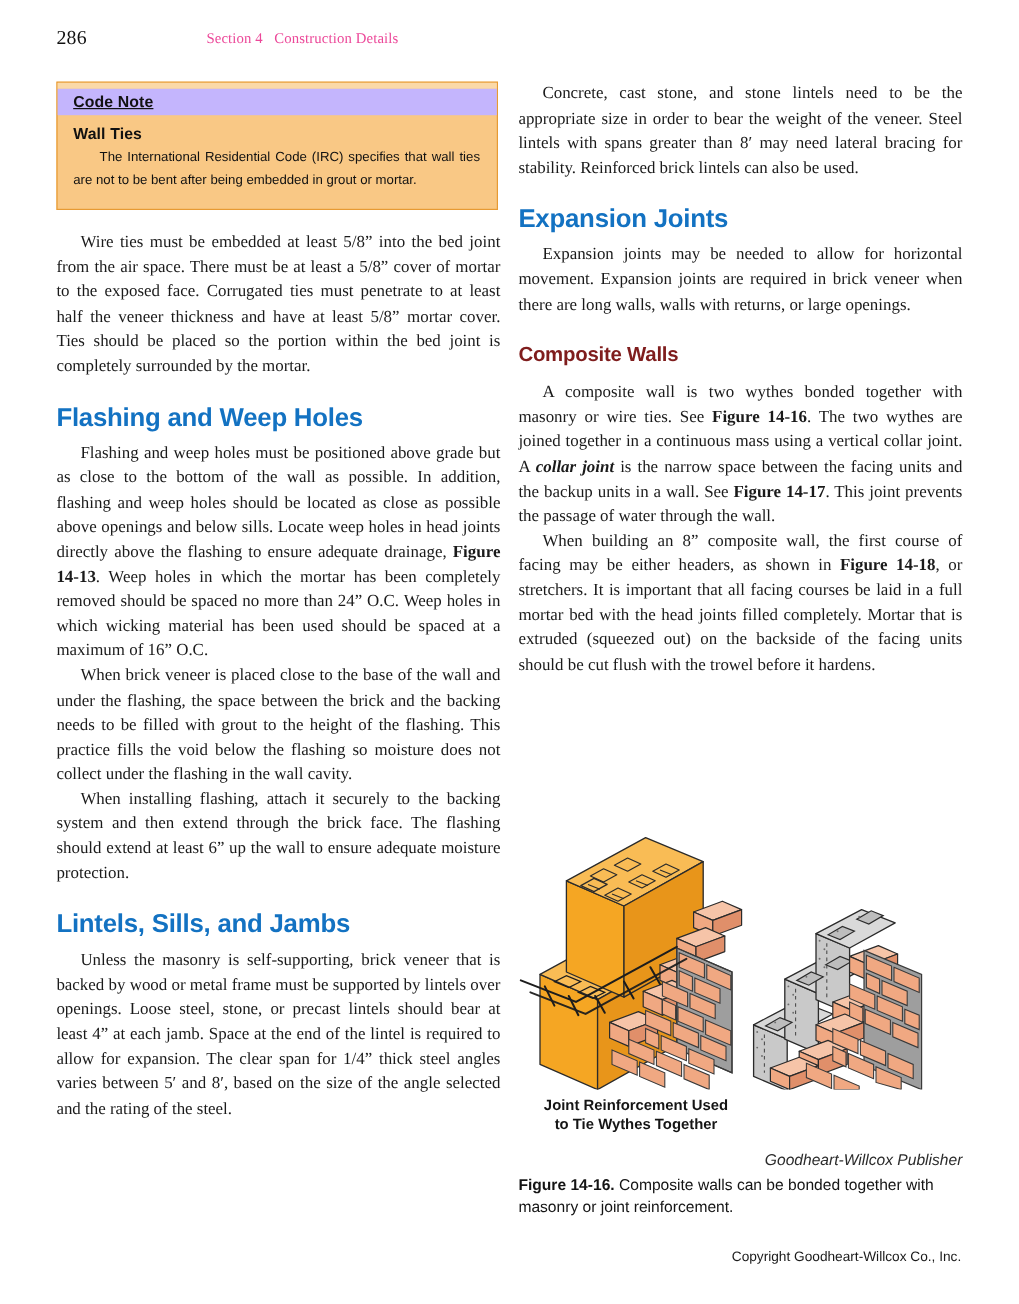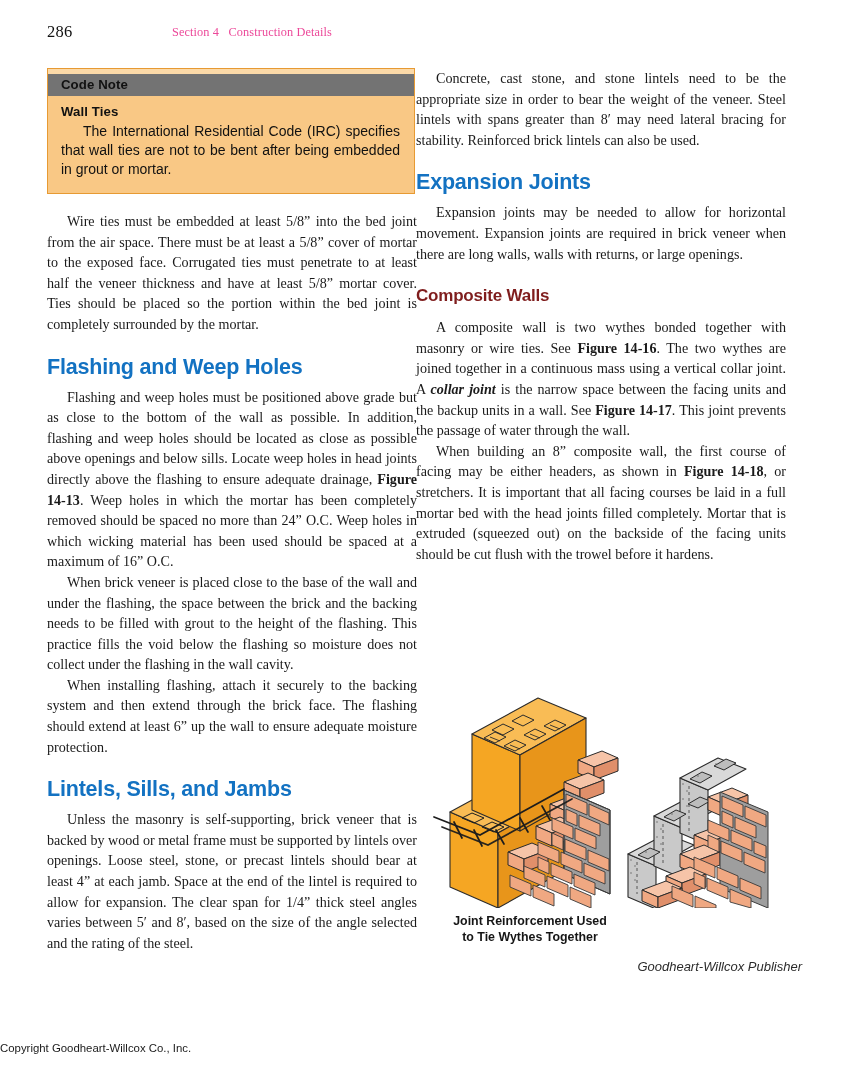--- a/index.html
+++ b/index.html
@@ -45,21 +45,21 @@
     margin-left: 43px;
   }
 
   
   .col {
     position: absolute;
     top: 68px;
     width: 370px;
   }
   .col-left  { left: 47px; }
-  .col-right { left: 416px; }
+  .col-right { left: 432px; }
 
   
   p.body {
     margin: 0;
     font-family: "Liberation Serif", "DejaVu Serif", serif;
     font-size: 14.1px;
     line-height: 20.6px;
     text-align: justify;
     text-justify: inter-word;
     color: #1a1a1a;
@@ -99,42 +99,43 @@
     border: 1px solid #e79a33;
     background: #f9c885;
     box-sizing: border-box;
     margin-bottom: 0;
   }
   .codenote .toprule {
     height: 5px;
     background: #fbd9a8;
   }
   .codenote .cn-header {
-    background: #737373;
+    background: #c4b5fd;
     padding: 3px 13px 4px 13px;
     font-family: "Liberation Sans", "DejaVu Sans", sans-serif;
     font-weight: bold;
     font-size: 13.2px;
     color: #111;
     letter-spacing: .1px;
+    text-decoration: underline;
   }
   .codenote .cn-body {
     padding: 8px 14px 14px 13px;
   }
   .codenote .cn-subhead {
     font-family: "Liberation Sans", "DejaVu Sans", sans-serif;
     font-weight: bold;
     font-size: 13.2px;
     color: #111;
     margin-bottom: 3px;
     letter-spacing: .1px;
   }
   .codenote .cn-text {
     font-family: "Liberation Sans", "DejaVu Sans", sans-serif;
-    font-size: 14px;
+    font-size: 11px;
     line-height: 19px;
     color: #111;
     text-align: justify;
     text-indent: 22px;
   }
 
   .after-box { padding-top: 17px; }
 
   
   .figure {
@@ -181,20 +182,21 @@
     text-align: left;
   }
   .fig-caption b { font-weight: bold; }
 
   
   .copyright {
     position: absolute;
     left: 0;
     right: 48px;
     top: 1042px;
+    text-align: right;
     font-family: "Liberation Sans", "DejaVu Sans", sans-serif;
     font-size: 11.4px;
     color: #1a1a1a;
   }
 </style>
 </head>
 <body>
 
 <div class="runhead">
   <span class="folio">286</span>
@@ -452,15 +454,18 @@
 
   <div class="fig-sublabels">
     <div class="fig-sublabel a">
       <div>Joint Reinforcement Used</div>
       <div>to Tie Wythes Together</div>
     </div>
   </div>
 
   <div class="fig-credit">Goodheart-Willcox Publisher</div>
 
+  <div class="fig-caption">
+    <b>Figure 14-16.</b><span> Composite walls can be bonded together with masonry or joint reinforcement.</span>
+  </div>
 </div>
 
 <div class="copyright">Copyright Goodheart-Willcox Co., Inc.</div>
 
 </body></html>

